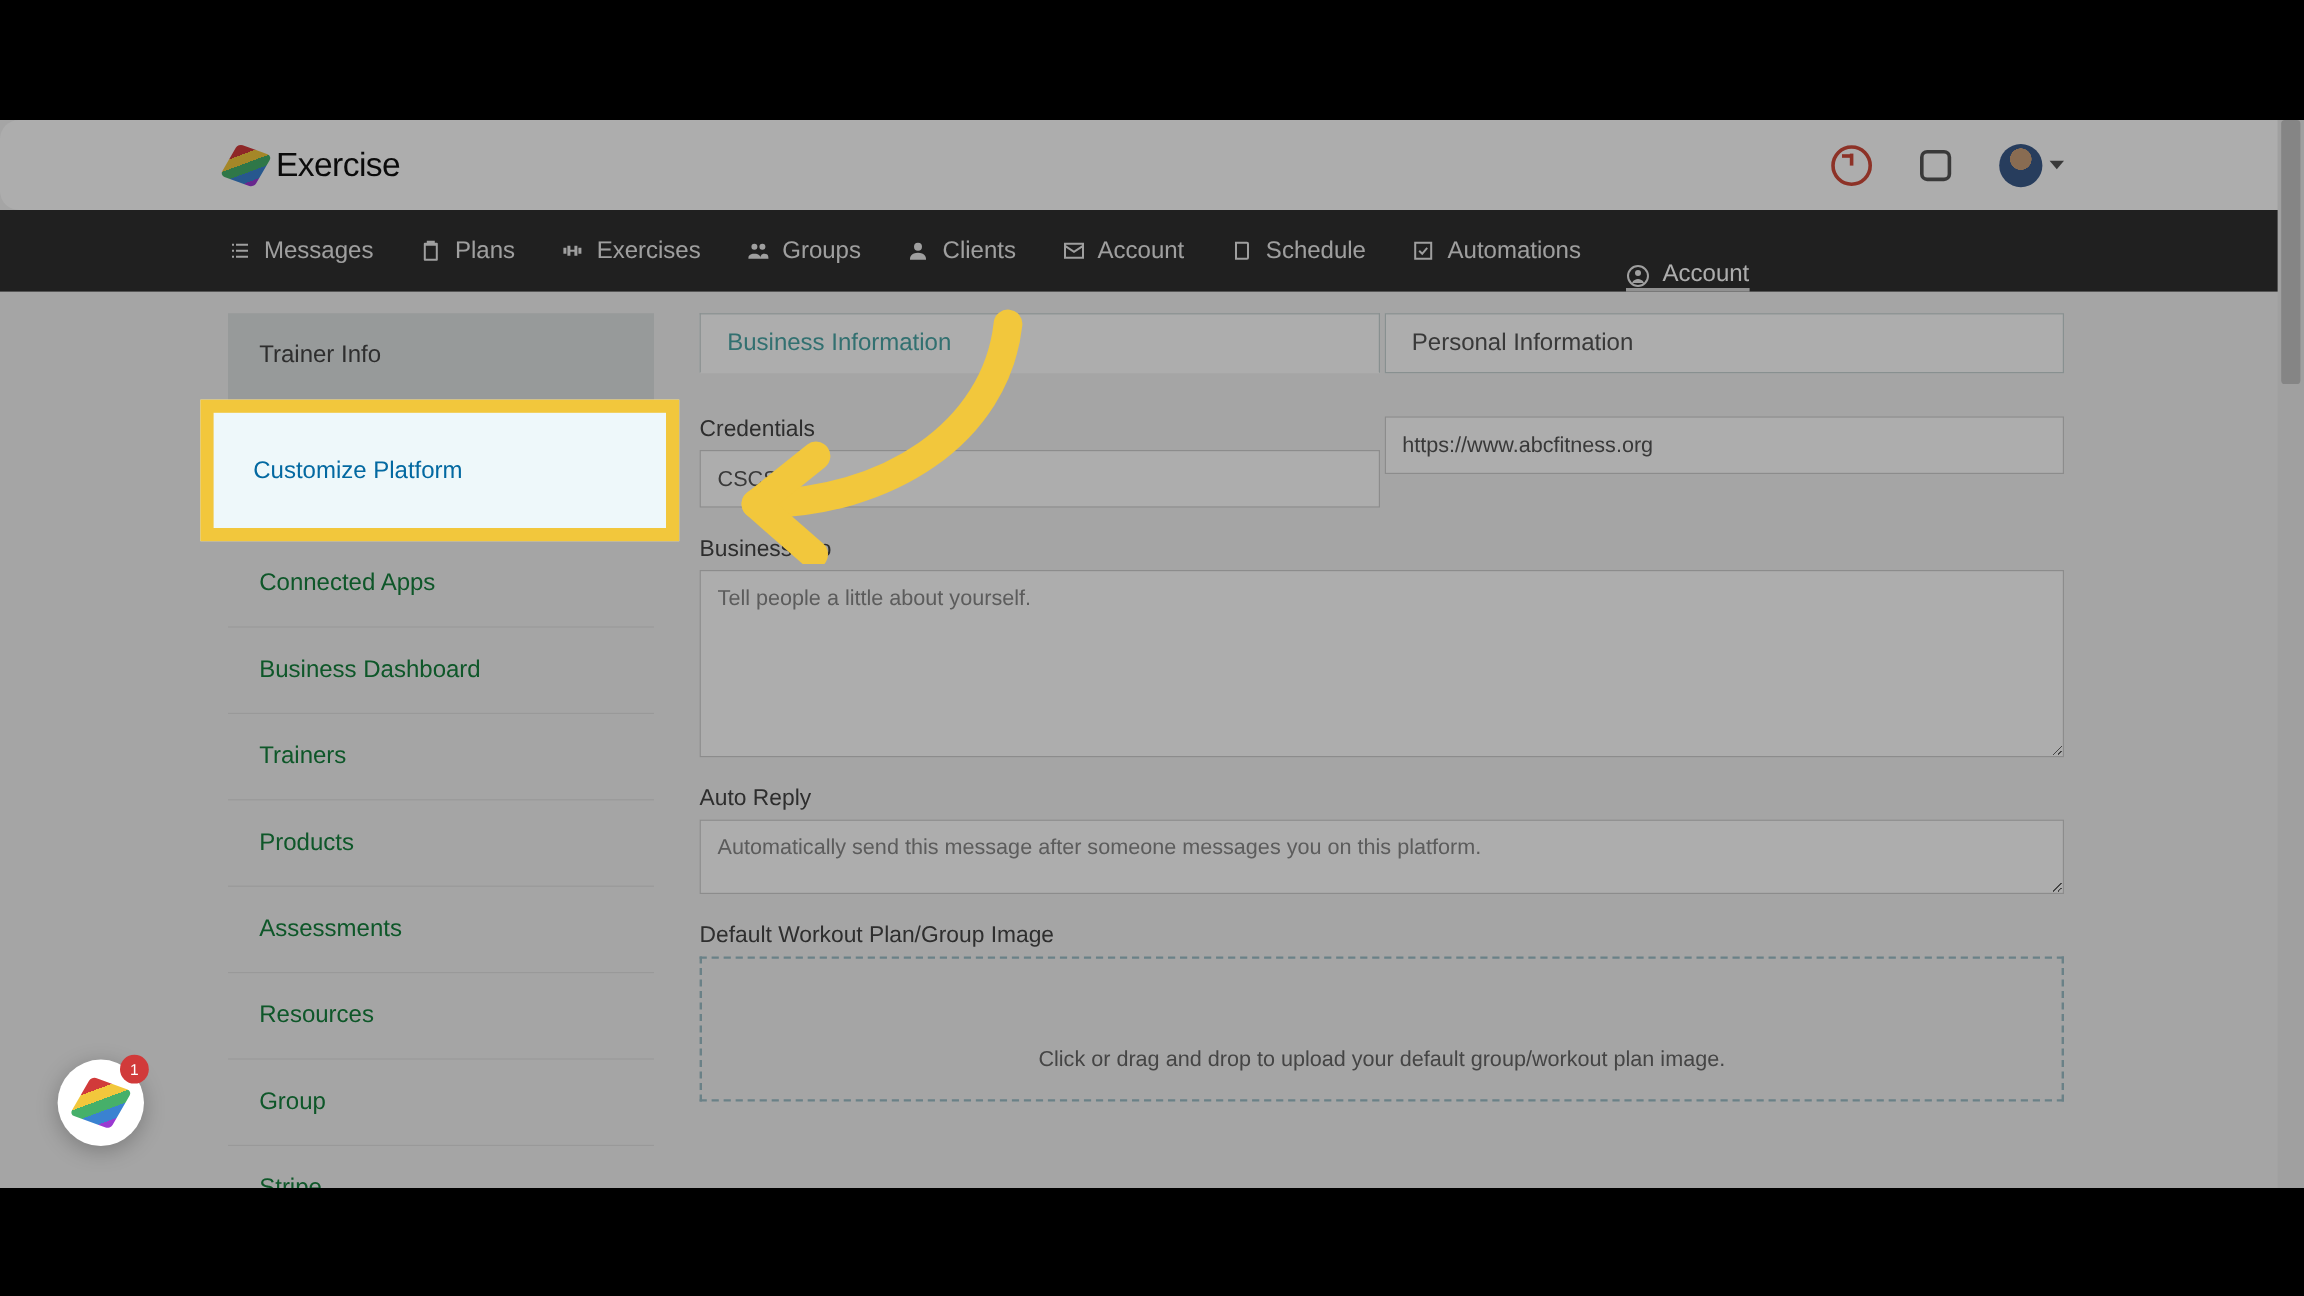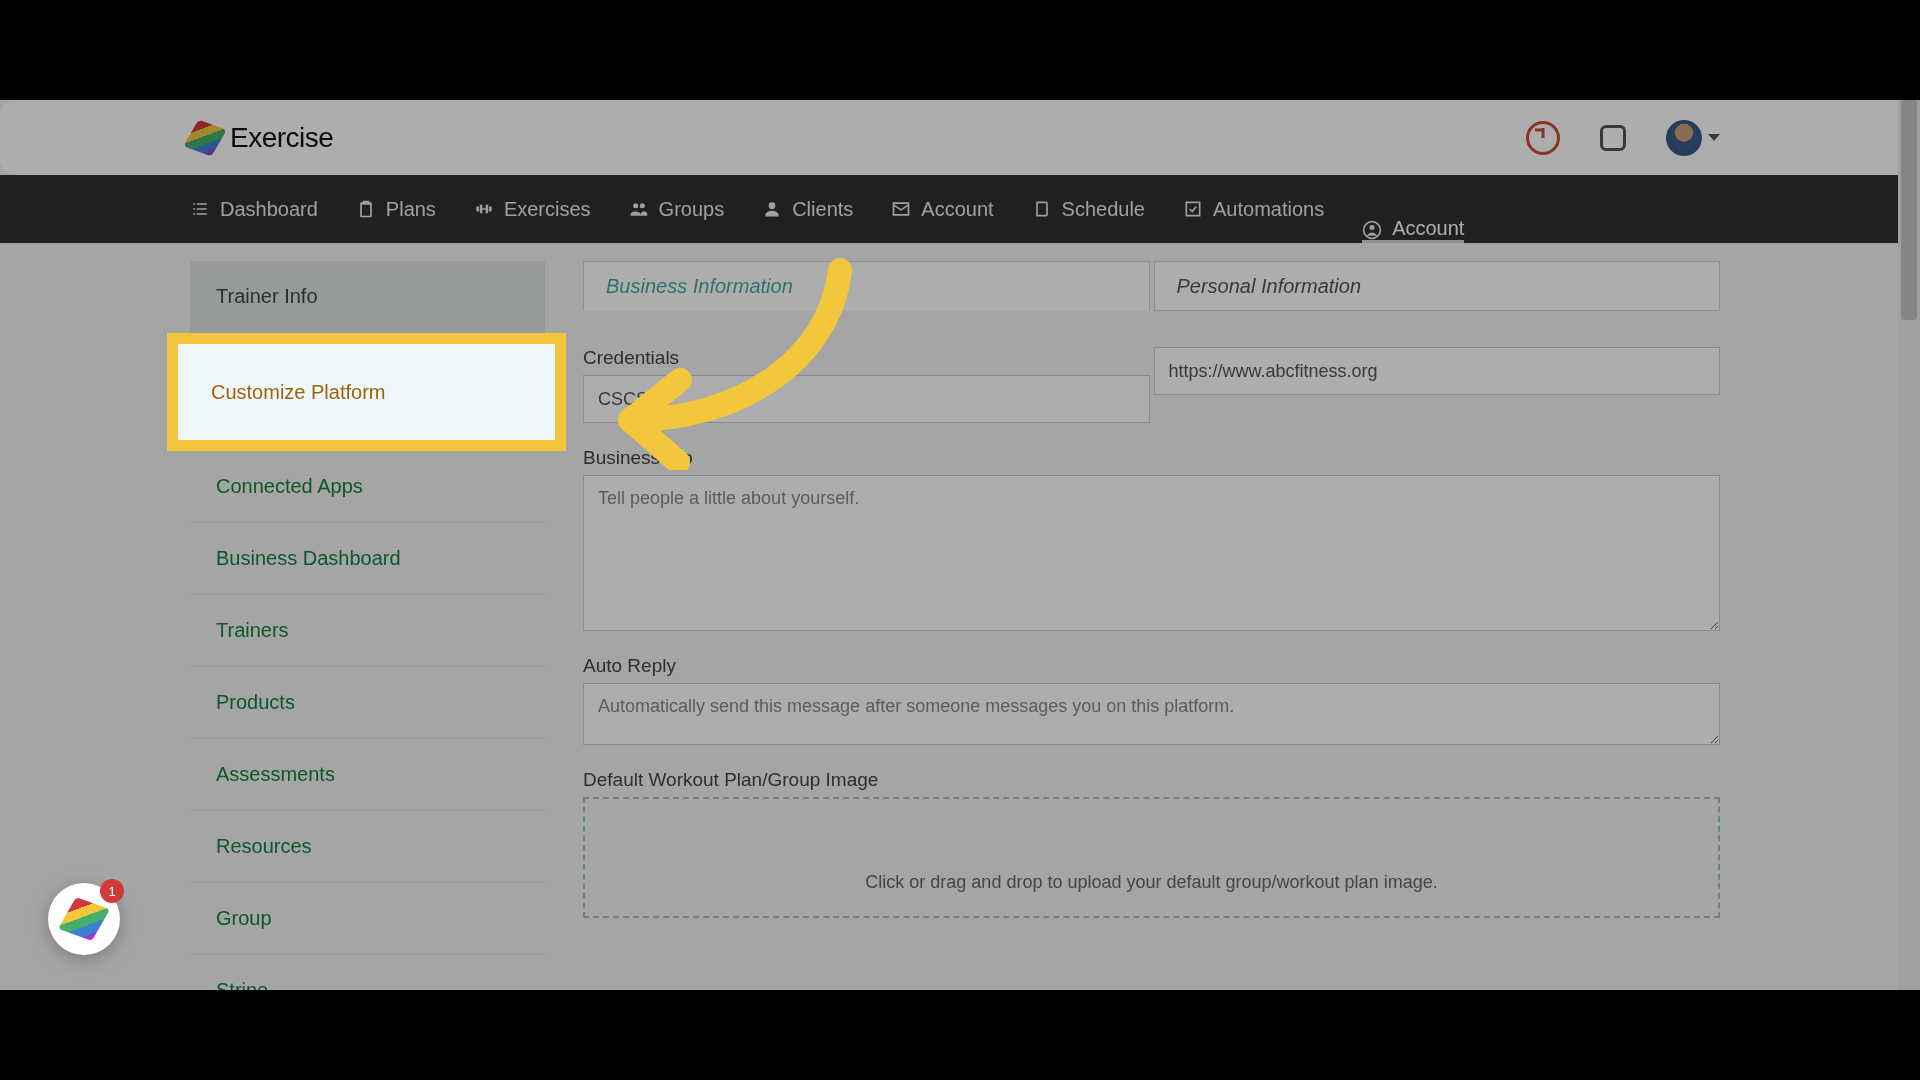--- a/index.html
+++ b/index.html
@@ -104,35 +104,35 @@
   }
   .side-item.selected { background: #dfe3e3; color: #444; }
   .side-item.highlighted {
     background: #eef8fa;
     border: 11px solid #f2c73c;
     height: 118px;
     padding: 0 15px;
     border-bottom: 11px solid #f2c73c;
     margin-left: -23px;
     margin-right: -21px;
-    color: #a16207;
+    color: #0369a1;
     position: relative;
     z-index: 50;
   }
   .side-item.highlighted .inner {
     width: 100%;
     height: 100%;
     display: flex;
     align-items: center;
     padding-left: 18px;
   }
 
   .main { flex: 1; }
 
-  .tabs { display: flex; gap: 4px; font-style: italic; }
+  .tabs { display: flex; gap: 4px; }
   .tab {
     flex: 1;
     height: 50px;
     border: 1px solid #c9d4d4;
     display: flex; align-items: center;
     padding: 0 22px;
     font-size: 20px;
     background: #fff;
     color: #555;
     cursor: pointer;
@@ -244,21 +244,21 @@
     </div>
   </div>
 
   <div class="nav">
     <div class="nav-item">
       <span class="nav-icon">
           <svg class="nav-svg" viewBox="0 0 24 24">
             <path d="M4 5h2v2H4zM8 5h12v2H8zM4 11h2v2H4zM8 11h12v2H8zM4 17h2v2H4zM8 17h12v2H8z"></path>
           </svg>
         </span>
-      <span>Dashboard</span>
+      <span>Messages</span>
     </div>
     <div class="nav-item">
       <span class="nav-icon">
           <svg class="nav-svg" viewBox="0 0 24 24">
             <path d="M8 2h8v3H8zM6 4h12a1 1 0 011 1v16a1 1 0 01-1 1H6a1 1 0 01-1-1V5a1 1 0 011-1zm1 3v13h10V7z"></path>
           </svg>
         </span>
       <span>Plans</span>
     </div>
     <div class="nav-item">

